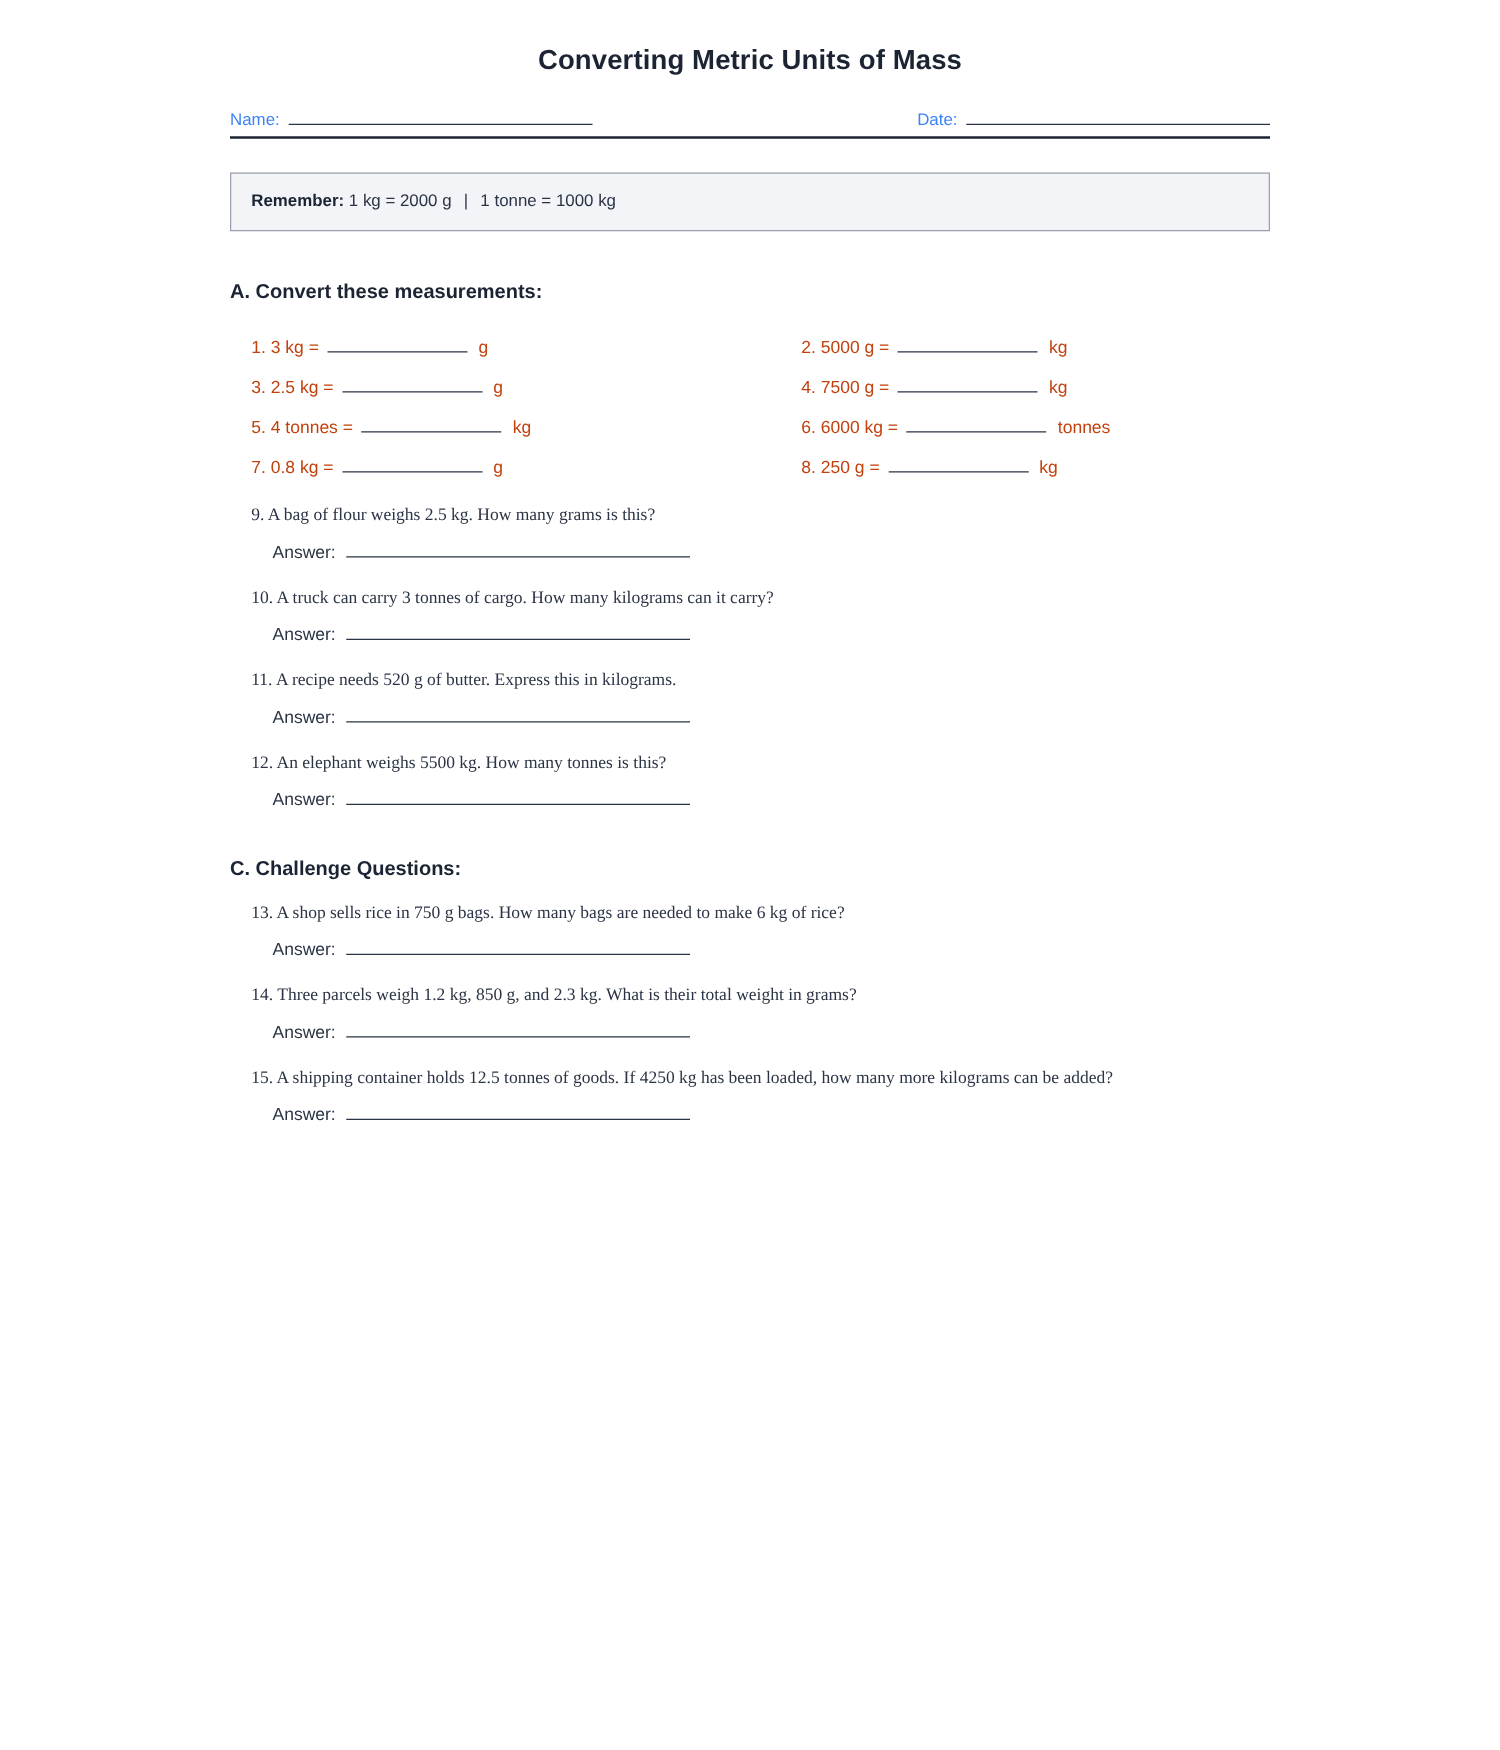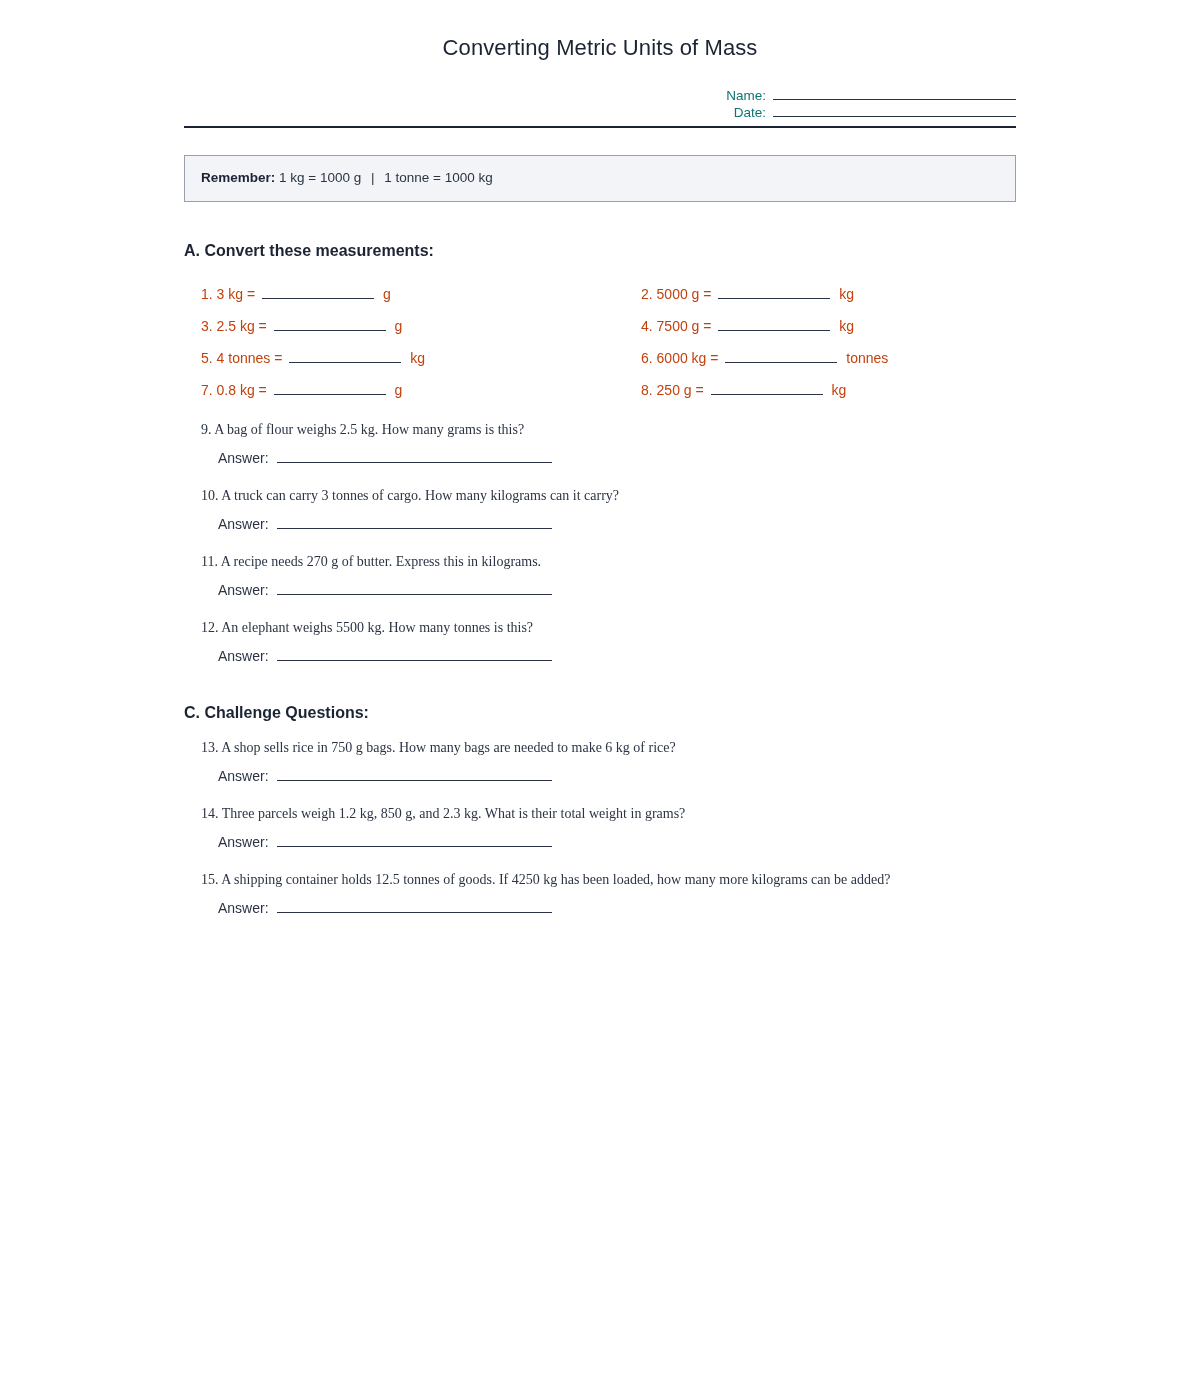--- a/index.html
+++ b/index.html
@@ -27,37 +27,36 @@
     position: absolute;
     left: 184px;
     top: 0;
     width: 832px;
   }
 
   
   .title {
     text-align: center;
     font-size: 22px;
-    font-weight: normal;
+    font-weight: bold;
     color: #1c2434;
     letter-spacing: 0.1px;
     margin: 0;
     padding-top: 34px;
     line-height: 28px;
   }
 
   
   .namedate {
     display: flex;
     justify-content: space-between;
     align-items: flex-end;
     margin-top: 24px;
     font-size: 13.5px;
-    color: #0f766e;
-    flex-direction: column;
+    color: #3b82f6;
   }
   .nd-field {
     display: flex;
     align-items: baseline;
     white-space: nowrap;
   }
   .nd-label { padding-right: 7px; }
   .nd-rule {
     display: inline-block;
     border-bottom: 1.4px solid #2b3445;
@@ -171,21 +170,21 @@
       <div class="nd-field nd-date">
         <span class="nd-label">Date:</span>
         <span class="nd-rule"></span>
       </div>
     </div>
 
     <hr class="hrule-thick">
 
     <div class="remember">
       <b>Remember:</b>
-      <span>1 kg = 1000 g</span>
+      <span>1 kg = 2000 g</span>
       <span class="sep">|</span>
       <span>1 tonne = 1000 kg</span>
     </div>
 
     <h2 class="section-head sec-a-head">A. Convert these measurements:</h2>
 
     <div class="convert-grid">
       <div class="conv-item">
         <span>1.</span>
         <span>3 kg =</span>
@@ -254,21 +253,21 @@
           <span>A truck can carry 3 tonnes of cargo. How many kilograms can it carry?</span>
         </div>
         <div class="answer-row">
           <span>Answer:</span>
           <span class="blank-lg"></span>
         </div>
       </div>
       <div class="problem">
         <div class="q-text">
           <span>11.</span>
-          <span>A recipe needs 270 g of butter. Express this in kilograms.</span>
+          <span>A recipe needs 520 g of butter. Express this in kilograms.</span>
         </div>
         <div class="answer-row">
           <span>Answer:</span>
           <span class="blank-lg"></span>
         </div>
       </div>
       <div class="problem">
         <div class="q-text">
           <span>12.</span>
           <span>An elephant weighs 5500 kg. How many tonnes is this?</span>

